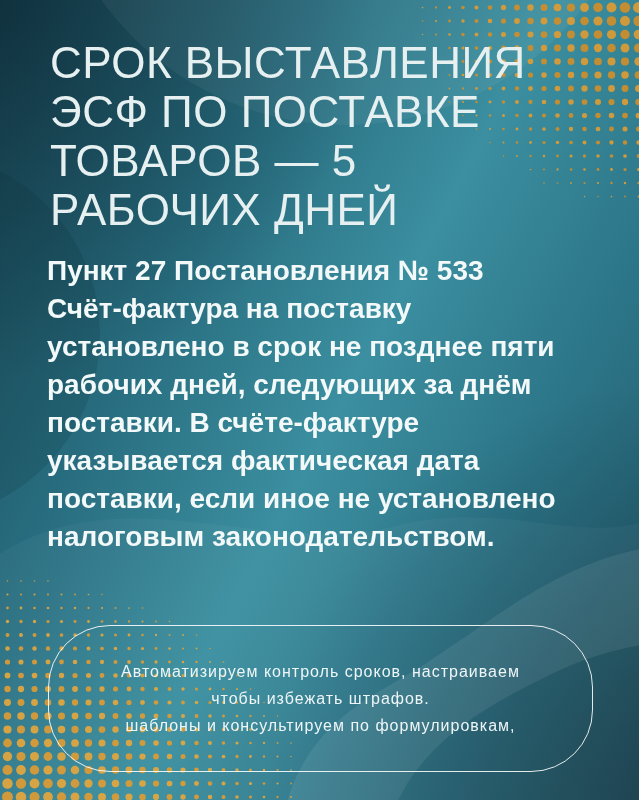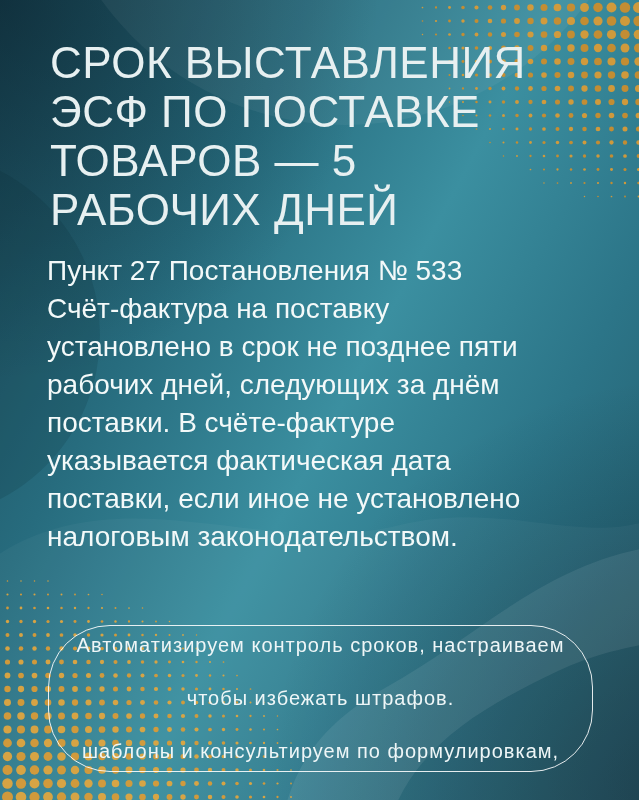--- a/index.html
+++ b/index.html
@@ -15,30 +15,30 @@
     padding-left: 48px;
   }
   .deco{position:absolute;left:0;top:0;pointer-events:none;}
   .title{
     position:absolute;left:50px;top:38px;width:560px;
     color:#e7f0f1;font-size:44px;line-height:49px;
     letter-spacing:0.5px;font-weight:400;
   }
   .body-text{
     position:absolute;left:47px;top:252px;width:570px;
-    color:#f3f9f9;font-size:28px;line-height:38px;font-weight:400;
+    color:#f3f9f9;font-size:28px;line-height:38px;font-weight:700;
   }
   .callout{
     position:absolute;left:48px;top:625px;width:545px;height:147px;
     box-sizing:border-box;
     border:1.5px solid rgba(255,255,255,0.88);
     border-radius:62px;
     display:flex;flex-direction:column;justify-content:center;align-items:center;
-    row-gap:30px;
-    color:#eef6f7;font-size:20px;line-height:23px;letter-spacing:1px;
+    row-gap:4px;
+    color:#eef6f7;font-size:16px;line-height:23px;letter-spacing:1px;
     text-align:center;
   }
   .t-line,.b-line,.c-line{display:block;}
 </style>
 </head>
 <body>
 
 <div class="poster">
 
   <svg class="deco" width="639" height="800" viewBox="0 0 639 800">

